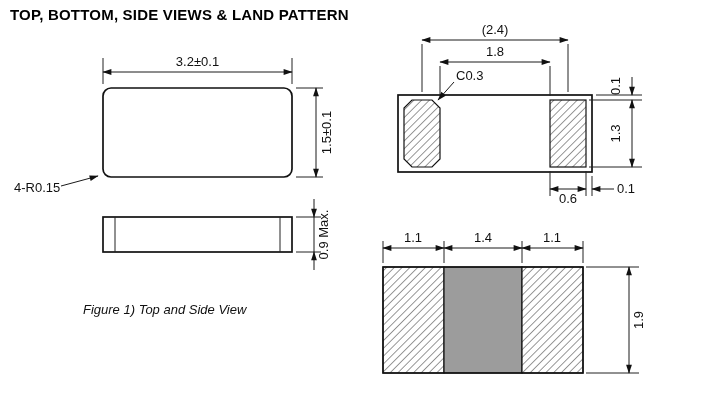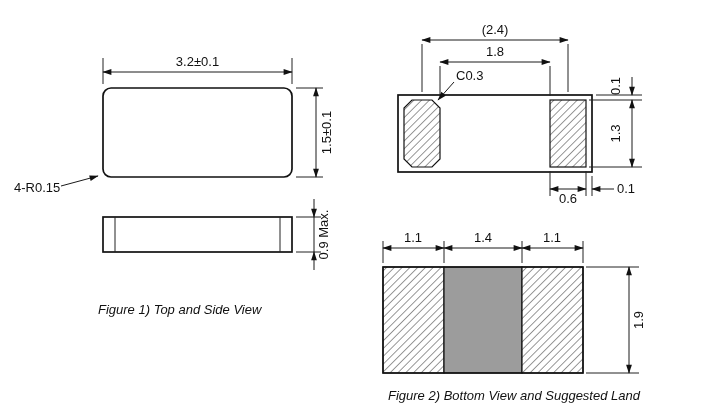--- a/index.html
+++ b/index.html
@@ -7,30 +7,31 @@
           font-family:"Liberation Sans", sans-serif; }
   .title { position:absolute; left:10px; top:6px; font-size:15px; font-weight:bold; color:#000;
            letter-spacing:0.2px; white-space:nowrap; }
   svg.drawing { position:absolute; left:0; top:0; }
   svg text { font-family:"Liberation Sans", sans-serif; font-size:13px; fill:#111; }
   .ext { stroke:#222; stroke-width:1; }
   .dim { stroke:#1a1a1a; stroke-width:1; fill:none; }
   .body { fill:#fff; stroke:#111; stroke-width:1.7; }
   .pad  { fill:url(#hatch); stroke:#111; stroke-width:1.2; }
   .caption { position:absolute; font-style:italic; font-size:13px; color:#111; white-space:nowrap; }
-  .caption1 { left:98px; top:302px; }
+  .caption1 { left:83px; top:302px; }
   .caption2 { left:388px; top:388px; }
   .watermark { position:absolute; left:193px; top:160px; font-size:54px; font-weight:bold;
                color:#fa4b4b; opacity:0.85; letter-spacing:6px; white-space:nowrap; pointer-events:none; }
 </style>
 </head>
 <body>
 
 <div class="page">
 
+  <div class="title">TOP, BOTTOM, SIDE VIEWS &amp; LAND PATTERN</div>
 
   <svg class="drawing" width="704" height="412" viewBox="0 0 704 412">
     <defs>
       <marker id="arr" viewBox="0 0 10 10" markerWidth="11" markerHeight="9" refX="9.3" refY="5" orient="auto-start-reverse" markerUnits="userSpaceOnUse">
         <path d="M0,1.8 L10,5 L0,8.2 Z" fill="#111"></path>
       </marker>
       <pattern id="hatch" width="5.5" height="5.5" patternUnits="userSpaceOnUse" patternTransform="rotate(45)">
         <rect width="5.5" height="5.5" fill="#fff"></rect>
         <line x1="0" y1="0" x2="0" y2="5.5" stroke="#444" stroke-width="1.1"></line>
       </pattern>
@@ -120,15 +121,14 @@
 
       <line class="ext" x1="586" y1="267" x2="639" y2="267"></line>
       <line class="ext" x1="586" y1="373" x2="639" y2="373"></line>
       <line class="dim" x1="629" y1="267" x2="629" y2="373" marker-start="url(#arr)" marker-end="url(#arr)"></line>
       <text x="643" y="320" text-anchor="middle" transform="rotate(-90,643,320)">1.9</text>
     </g>
   </svg>
 
 
   <div class="caption caption1">Figure 1) Top and Side View</div>
-  <div class="caption caption2">Figure 2) Bottom View and Suggested Land</div>
 
 </div>
 
 </body></html>

